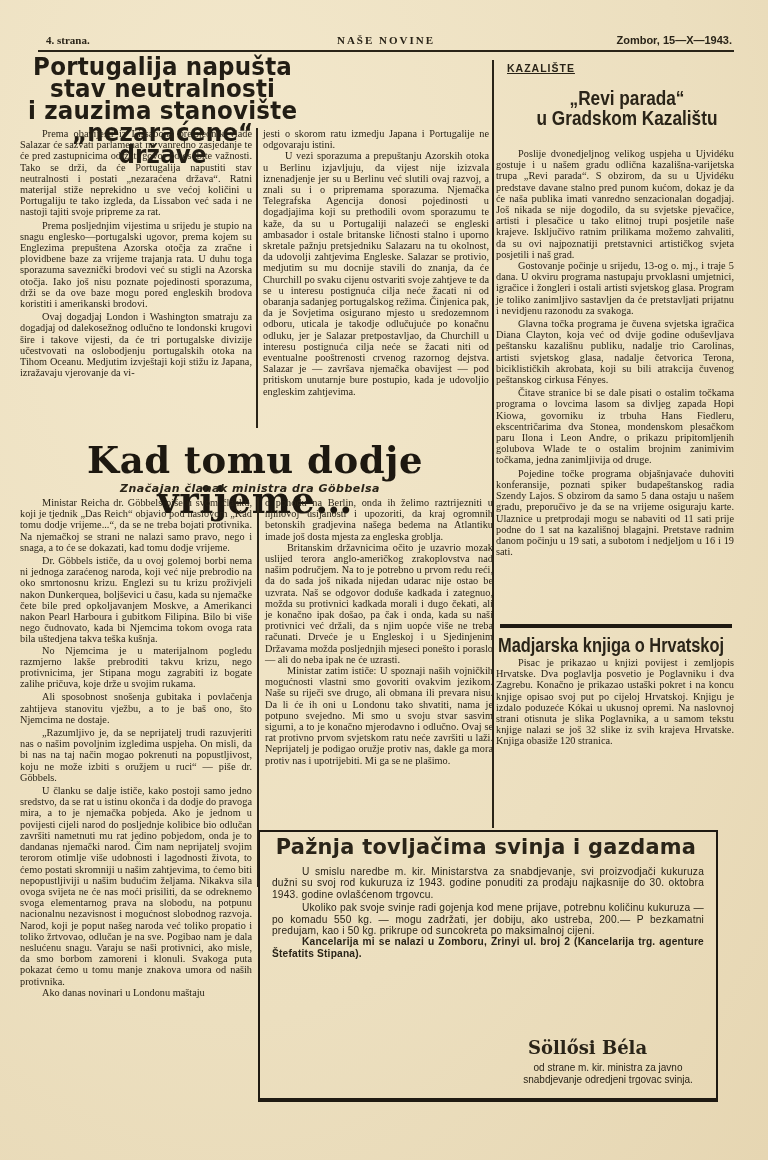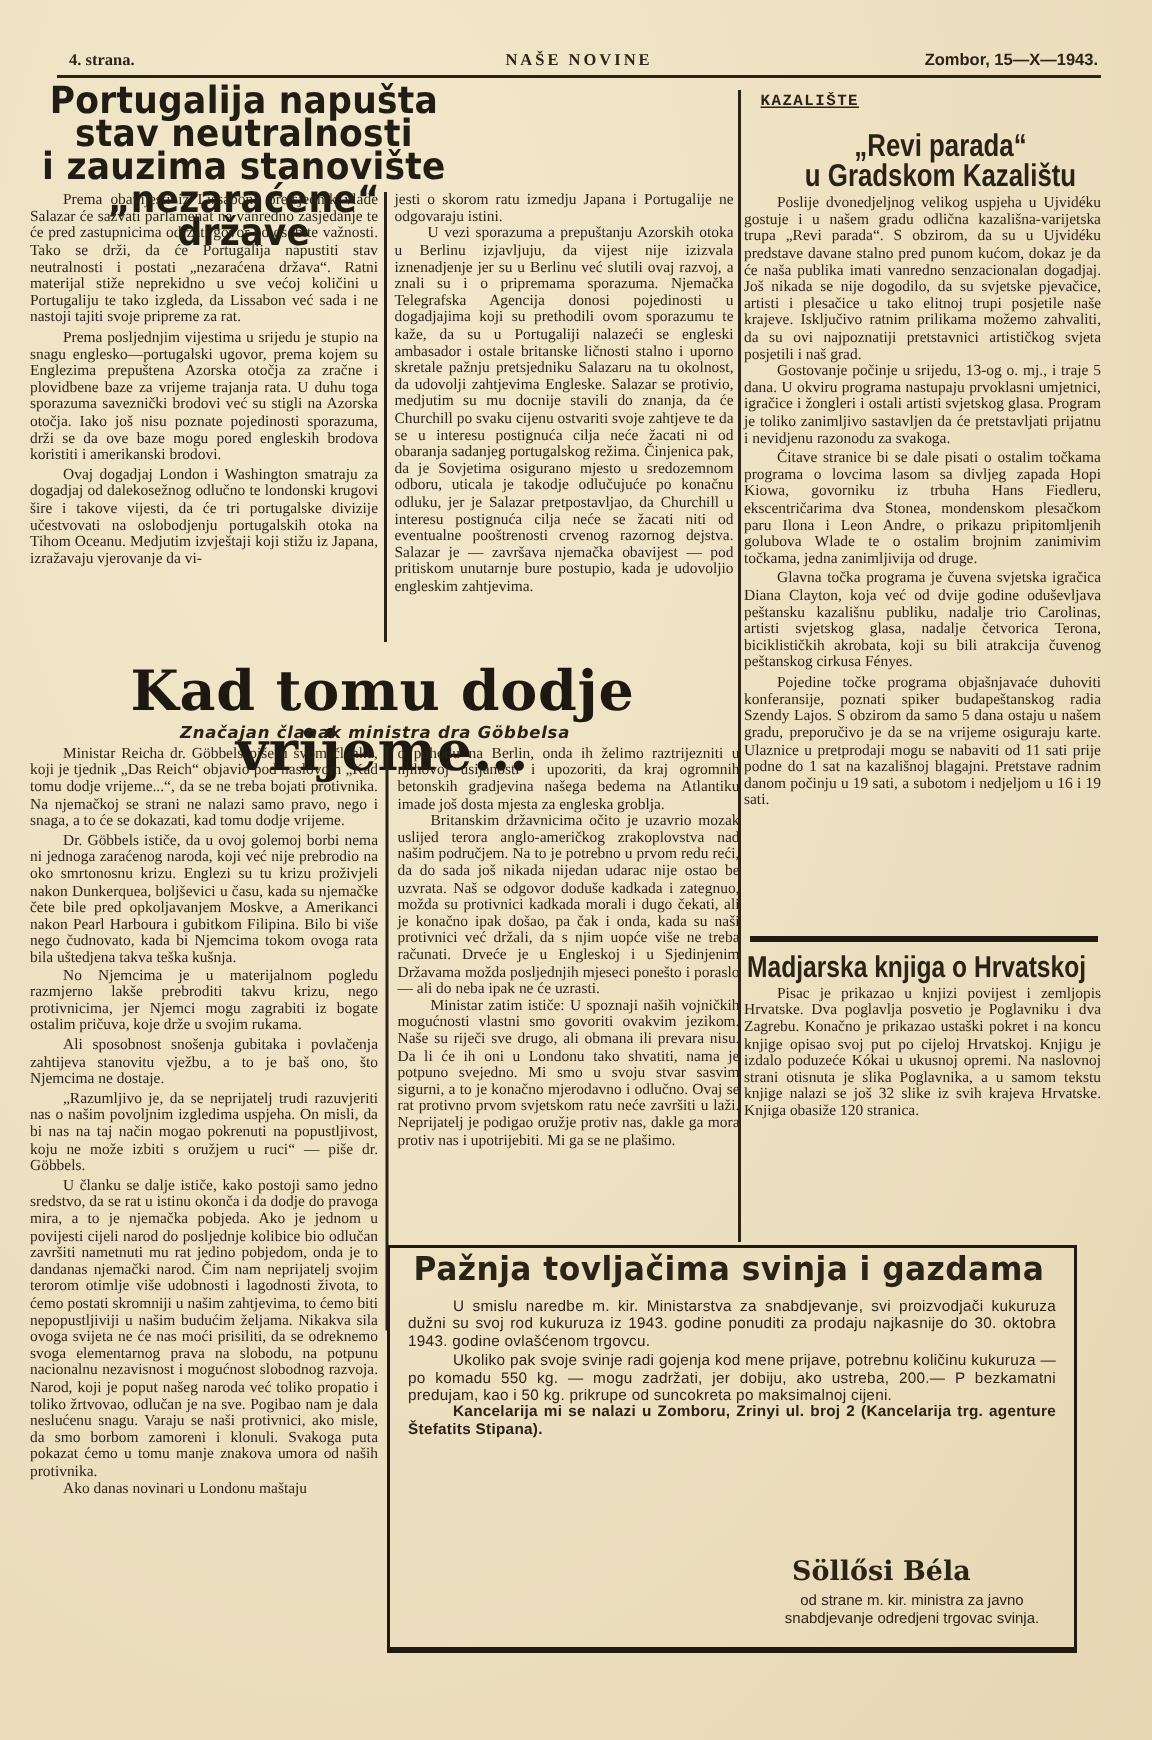--- a/index.html
+++ b/index.html
@@ -21,23 +21,23 @@
   .hl1 span { display: block; }
 
   p.t { margin: 0; font-size: 10.3px; line-height: 11.2px; text-align: justify; }
   p.t.ind { text-indent: 22px; }
   p.t + p.t.gap { margin-top: 2px; }
 
   .col1 { left: 20px; top: 128px; width: 232px; }
   .col2 { left: 263px; top: 128px; width: 226px; }
   .vrule { background: #2a2418; width: 2px; }
 
-  .kaz-title { left: 507px; top: 62px; font-family: Liberation Mono, monospace; font-weight: bold; font-size: 10.5px; letter-spacing: 1px; text-decoration: underline; }
+  .kaz-title { left: 507px; top: 62px; font-family: Liberation Sans, sans-serif; font-weight: bold; font-size: 10.5px; letter-spacing: 1px; text-decoration: underline; }
   .revi { left: 507px; top: 88px; width: 240px; text-align: center; font-family: "Liberation Sans", sans-serif; font-weight: bold; font-size: 21px; line-height: 20px; transform: scaleX(0.82); transform-origin: center top; }
-  .col3 { left: 496px; top: 130px; width: 238px; }
+  .col3 { left: 496px; top: 148px; width: 238px; }
 
   .hr-heavy { height: 4px; background: #1f1a12; }
   .madj { left: 498px; top: 634px; width: 236px; font-family: "Liberation Sans", sans-serif; font-weight: bold; font-size: 20px; line-height: 22px; transform: scaleX(0.82); transform-origin: left top; white-space: nowrap; }
   .col3b { left: 496px; top: 657px; width: 238px; }
 
   .hl2 { left: 35px; top: 440px; width: 440px; text-align: center; font-family: "DejaVu Serif", serif; font-weight: 900; font-size: 37px; line-height: 40px; letter-spacing: 0.5px; color: #1d1810; }
   .sub2 { left: 30px; top: 482px; width: 440px; text-align: center; font-family: "DejaVu Sans", sans-serif; font-style: italic; font-weight: bold; font-size: 11px; letter-spacing: 0.5px; }
 
   .col4 { left: 20px; top: 497px; width: 232px; }
   .col5 { left: 265px; top: 497px; width: 228px; }
@@ -80,37 +80,37 @@
 <div class="abs vrule" style="left:492px; top:60px; height:768px;"></div>
 
 <div class="abs kaz-title">KAZALIŠTE</div>
 <div class="abs revi">
   <div>„Revi parada“</div>
   <div>u Gradskom Kazalištu</div>
 </div>
 <div class="abs col3">
   <p class="t ind">Poslije dvonedjeljnog velikog uspjeha u Ujvidéku gostuje i u našem gradu odlična kazališna-varijetska trupa „Revi parada“. S obzirom, da su u Ujvidéku predstave davane stalno pred punom kućom, dokaz je da će naša publika imati vanredno senzacionalan dogadjaj. Još nikada se nije dogodilo, da su svjetske pjevačice, artisti i plesačice u tako elitnoj trupi posjetile naše krajeve. Isključivo ratnim prilikama možemo zahvaliti, da su ovi najpoznatiji pretstavnici artističkog svjeta posjetili i naš grad.</p>
   <p class="t ind">Gostovanje počinje u srijedu, 13-og o. mj., i traje 5 dana. U okviru programa nastupaju prvoklasni umjetnici, igračice i žongleri i ostali artisti svjetskog glasa. Program je toliko zanimljivo sastavljen da će pretstavljati prijatnu i nevidjenu razonodu za svakoga.</p>
+  <p class="t ind gap">Glavna točka programa je čuvena svjetska igračica Diana Clayton, koja već od dvije godine oduševljava peštansku kazališnu publiku, nadalje trio Carolinas, artisti svjetskog glasa, nadalje četvorica Terona, biciklističkih akrobata, koji su bili atrakcija čuvenog peštanskog cirkusa Fényes.</p>
   <p class="t ind gap">Čitave stranice bi se dale pisati o ostalim točkama programa o lovcima lasom sa divljeg zapada Hopi Kiowa, govorniku iz trbuha Hans Fiedleru, ekscentričarima dva Stonea, mondenskom plesačkom paru Ilona i Leon Andre, o prikazu pripitomljenih golubova Wlade te o ostalim brojnim zanimivim točkama, jedna zanimljivija od druge.</p>
-  <p class="t ind gap">Glavna točka programa je čuvena svjetska igračica Diana Clayton, koja već od dvije godine oduševljava peštansku kazališnu publiku, nadalje trio Carolinas, artisti svjetskog glasa, nadalje četvorica Terona, biciklističkih akrobata, koji su bili atrakcija čuvenog peštanskog cirkusa Fényes.</p>
   <p class="t ind gap">Pojedine točke programa objašnjavaće duhoviti konferansije, poznati spiker budapeštanskog radia Szendy Lajos. S obzirom da samo 5 dana ostaju u našem gradu, preporučivo je da se na vrijeme osiguraju karte. Ulaznice u pretprodaji mogu se nabaviti od 11 sati prije podne do 1 sat na kazališnoj blagajni. Pretstave radnim danom počinju u 19 sati, a subotom i nedjeljom u 16 i 19 sati.</p>
 </div>
 
 <div class="abs hr-heavy" style="left:500px; top:624px; width:232px;"></div>
 <div class="abs madj">Madjarska knjiga o Hrvatskoj</div>
 <div class="abs col3b">
   <p class="t ind">Pisac je prikazao u knjizi povijest i zemljopis Hrvatske. Dva poglavlja posvetio je Poglavniku i dva Zagrebu. Konačno je prikazao ustaški pokret i na koncu knjige opisao svoj put po cijeloj Hrvatskoj. Knjigu je izdalo poduzeće Kókai u ukusnoj opremi. Na naslovnoj strani otisnuta je slika Poglavnika, a u samom tekstu knjige nalazi se još 32 slike iz svih krajeva Hrvatske. Knjiga obasiže 120 stranica.</p>
 </div>
 
 <div class="abs hl2">Kad tomu dodje vrijeme…</div>
 <div class="abs sub2">Značajan članak ministra dra Göbbelsa</div>
 <div class="abs col4">
   <p class="t ind">Ministar Reicha dr. Göbbels piše u svom članku, koji je tjednik „Das Reich“ objavio pod naslovom „Kad tomu dodje vrijeme...“, da se ne treba bojati protivnika. Na njemačkoj se strani ne nalazi samo pravo, nego i snaga, a to će se dokazati, kad tomu dodje vrijeme.</p>
   <p class="t ind gap">Dr. Göbbels ističe, da u ovoj golemoj borbi nema ni jednoga zaraćenog naroda, koji već nije prebrodio na oko smrtonosnu krizu. Englezi su tu krizu proživjeli nakon Dunkerquea, boljševici u času, kada su njemačke čete bile pred opkoljavanjem Moskve, a Amerikanci nakon Pearl Harboura i gubitkom Filipina. Bilo bi više nego čudnovato, kada bi Njemcima tokom ovoga rata bila uštedjena takva teška kušnja.</p>
-  <p class="t ind">No Njemcima je u materijalnom pogledu razmjerno lakše prebroditi takvu krizu, nego protivnicima, jer Njemci mogu zagrabiti iz bogate ostalim pričuva, koje drže u svojim rukama.</p>
+  <p class="t ind">No Njemcima je u materijalnom pogledu razmjerno lakše prebroditi takvu krizu, nego protivnicima, jer Stipana mogu zagrabiti iz bogate zalihe pričuva, koje drže u svojim rukama.</p>
   <p class="t ind gap">Ali sposobnost snošenja gubitaka i povlačenja zahtijeva stanovitu vježbu, a to je baš ono, što Njemcima ne dostaje.</p>
   <p class="t ind gap">„Razumljivo je, da se neprijatelj trudi razuvjeriti nas o našim povoljnim izgledima uspjeha. On misli, da bi nas na taj način mogao pokrenuti na popustljivost, koju ne može izbiti s oružjem u ruci“ — piše dr. Göbbels.</p>
   <p class="t ind gap">U članku se dalje ističe, kako postoji samo jedno sredstvo, da se rat u istinu okonča i da dodje do pravoga mira, a to je njemačka pobjeda. Ako je jednom u povijesti cijeli narod do posljednje kolibice bio odlučan završiti nametnuti mu rat jedino pobjedom, onda je to dandanas njemački narod. Čim nam neprijatelj svojim terorom otimlje više udobnosti i lagodnosti života, to ćemo postati skromniji u našim zahtjevima, to ćemo biti nepopustljiviji u našim budućim željama. Nikakva sila ovoga svijeta ne će nas moći prisiliti, da se odreknemo svoga elementarnog prava na slobodu, na potpunu nacionalnu nezavisnost i mogućnost slobodnog razvoja. Narod, koji je poput našeg naroda već toliko propatio i toliko žrtvovao, odlučan je na sve. Pogibao nam je dala neslućenu snagu. Varaju se naši protivnici, ako misle, da smo borbom zamoreni i klonuli. Svakoga puta pokazat ćemo u tomu manje znakova umora od naših protivnika.</p>
   <p class="t ind">Ako danas novinari u Londonu maštaju</p>
 </div>
 <div class="abs vrule" style="left:257px; top:497px; height:390px;"></div>
 <div class="abs col5">
   <p class="t">o pohodu na Berlin, onda ih želimo raztrijezniti u njihovoj usijanosti i upozoriti, da kraj ogromnih betonskih gradjevina našega bedema na Atlantiku imade još dosta mjesta za engleska groblja.</p>
   <p class="t ind">Britanskim državnicima očito je uzavrio mozak uslijed terora anglo-američkog zrakoplovstva nad našim područjem. Na to je potrebno u prvom redu reći, da do sada još nikada nijedan udarac nije ostao be uzvrata. Naš se odgovor doduše kadkada i zategnuo, možda su protivnici kadkada morali i dugo čekati, ali je konačno ipak došao, pa čak i onda, kada su naši protivnici već držali, da s njim uopće više ne treba računati. Drveće je u Engleskoj i u Sjedinjenim Državama možda posljednjih mjeseci ponešto i poraslo — ali do neba ipak ne će uzrasti.</p>
   <p class="t ind">Ministar zatim ističe: U spoznaji naših vojničkih mogućnosti vlastni smo govoriti ovakvim jezikom. Naše su riječi sve drugo, ali obmana ili prevara nisu. Da li će ih oni u Londonu tako shvatiti, nama je potpuno svejedno. Mi smo u svoju stvar sasvim sigurni, a to je konačno mjerodavno i odlučno. Ovaj se rat protivno prvom svjetskom ratu neće završiti u laži. Neprijatelj je podigao oružje protiv nas, dakle ga mora protiv nas i upotrijebiti. Mi ga se ne plašimo.</p>

